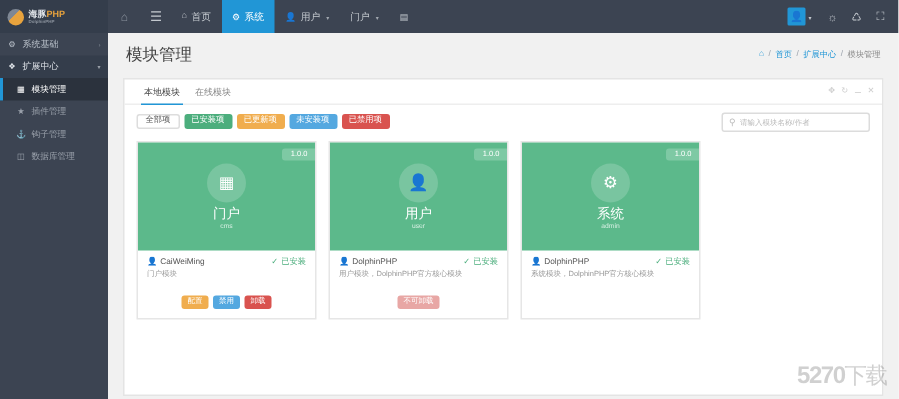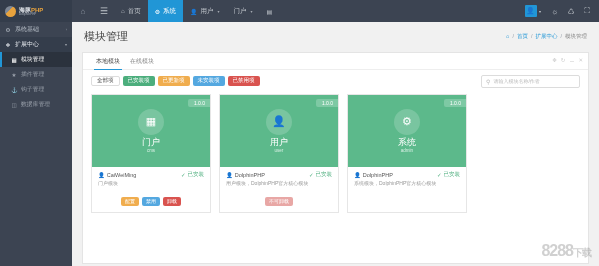--- a/index.html
+++ b/index.html
@@ -156,21 +156,21 @@
   .abtn.blue { background:#54a8e0; }
   .abtn.red { background:#d9534f; }
   .abtn.muted { background:#e8a7a5; }
 
   
   .wm {
     position:absolute; right: 8px; bottom: 6px;
     font-size: 16px; font-weight: bold; color: rgba(120,120,120,.35);
     letter-spacing: -1px;
   }
-  .wm small { font-size: 10px; font-weight: bold; }
+  .wm small { font-size: 15px; font-weight: normal; }
 </style>
 </head>
 <body>
 
 <div id="app">
 
   <div class="header">
     <div class="logo-box">
       <div class="logo-mark"></div>
       <div class="logo-text">
@@ -353,16 +353,16 @@
           </div>
           <div class="card-desc">系统模块，DolphinPHP官方核心模块</div>
           <div class="card-actions"></div>
         </div>
 
       </div>
     </div>
   </div>
 
   <div class="wm">
-    <span>8288</span><small>下载</small>
+    <span>5270</span><small>下载</small>
   </div>
 
 </div>
 
 </body></html>

